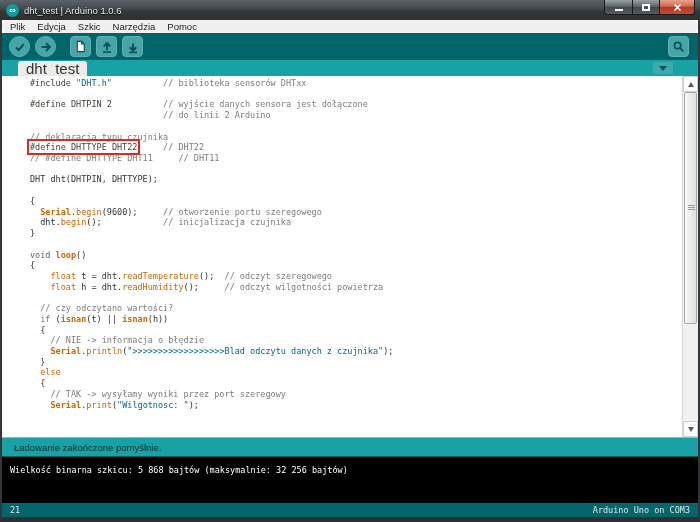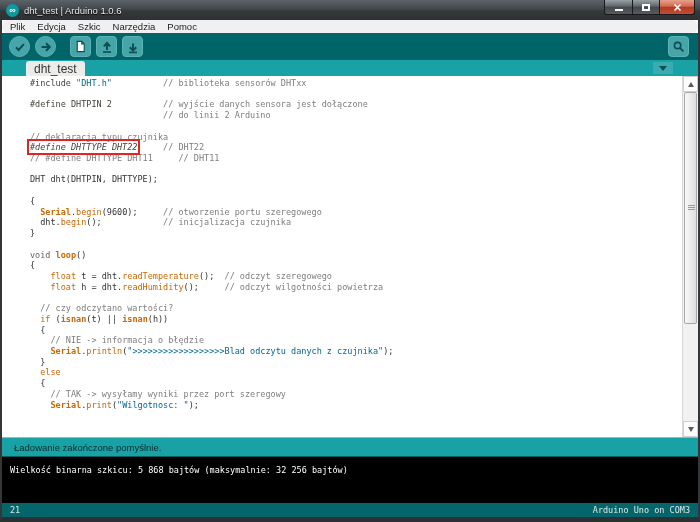--- a/index.html
+++ b/index.html
@@ -60,23 +60,23 @@
   .tbtn.square { border-radius:4px; }
   .tbtn.gap { margin-left:9px; }
   .serial-btn {
     position:absolute; right:9px; top:3px; width:21px; height:21px;
     background:#45a5a8; border:1px solid #5fb2b4; border-radius:4px;
     display:flex; align-items:center; justify-content:center;
   }
   
   .tabbar { height:16px; background:#18a2a6; position:relative; flex:0 0 auto; }
   .tab {
-    position:absolute; left:24px; bottom:0; height:15px; min-width:52px;
+    position:absolute; left:16px; bottom:0; height:15px; min-width:52px;
     background:#ececea; border-radius:3px 3px 0 0; padding:0 8px;
-    font-size:12px; color:#333; display:flex; align-items:center; justify-content:center;
+    font-size:15px; color:#333; display:flex; align-items:center; justify-content:center;
   }
   .tab-menu-btn {
     position:absolute; right:25px; top:2px; width:20px; height:12px;
     background:#3aacaf; display:flex; align-items:center; justify-content:center;
   }
   .tri-down { width:0; height:0; border-left:4px solid transparent;
     border-right:4px solid transparent; border-top:5px solid #0b4f52; }
   
   .editor { position:relative; flex:1 1 auto; background:#fff; overflow:hidden; }
   .code-area {
@@ -86,21 +86,21 @@
   .code-line {
     font-family:"DejaVu Sans Mono", monospace; font-size:8.5px;
     height:10.72px; line-height:10.72px; white-space:pre; color:#333;
   }
   .code-line .pre { color:#43433b; }
   .code-line .cm  { color:#7e7e7e; }
   .code-line .str { color:#006699; }
   .code-line .kw  { color:#cc6600; }
   .code-line .kwb { color:#cc6600; font-weight:bold; }
   .code-line .ty  { color:#66665c; }
-  .code-line .hl  { outline:2px solid #e2251f; outline-offset:1px;font-style:italic; }
+  .code-line .hl  { outline:2px solid #e2251f; outline-offset:1px; }
   
   .vscroll {
     position:absolute; top:0; right:0; bottom:0; width:16px;
     background:#f1f1f1; border-left:1px solid #d9d9d9;
   }
   .sb-btn {
     position:absolute; left:0; width:15px; height:16px; background:#fbfbfb;
     border:1px solid #cfcfcf; display:flex; align-items:center; justify-content:center;
   }
   .sb-btn.up { top:0; } .sb-btn.down { bottom:0; }

